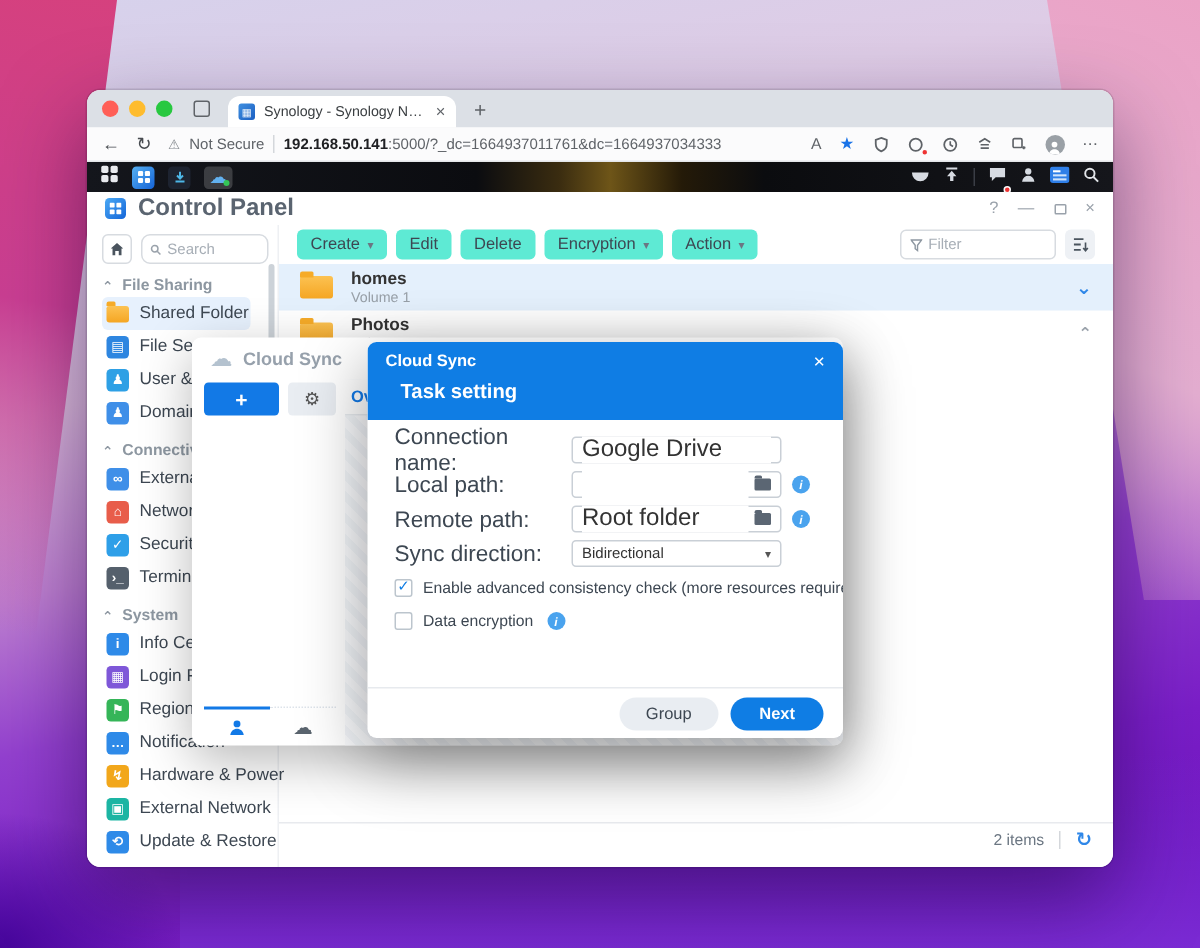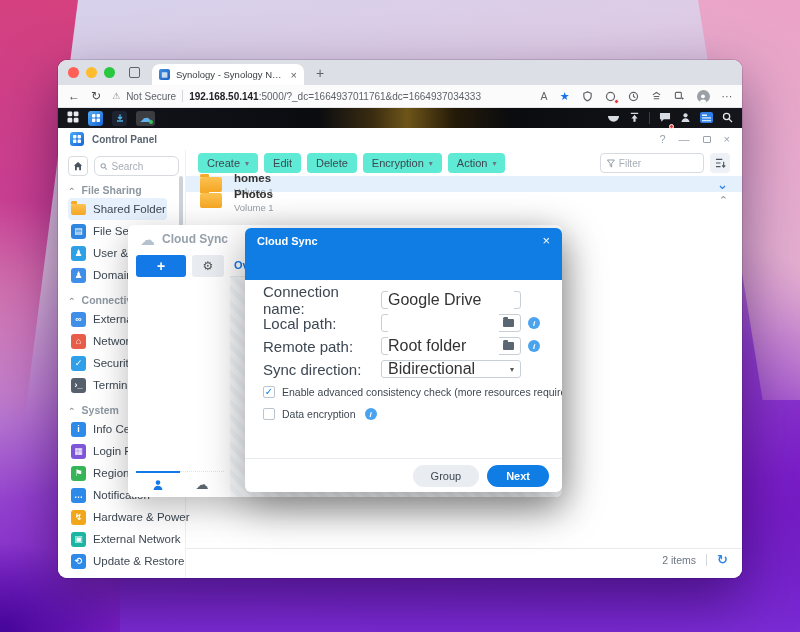--- a/index.html
+++ b/index.html
@@ -63,21 +63,21 @@
   .app-cs{background:rgba(255,255,255,.18);position:relative;width:19px}
   .cs-cloud{color:#62b1ef;font-size:12px;line-height:1}
   .cs-dot{position:absolute;right:2px;bottom:2px;width:4px;height:4px;border-radius:50%;background:#35c558}
   .tbar-vdiv{width:1px;height:12px;background:#3a3d45}
 
   
   .cp{flex:1;display:flex;flex-direction:column;background:#fff;min-height:0}
   .cp-titlebar{height:22px;display:flex;align-items:center;gap:8px;padding:0 12px;flex:none}
   .cp-appic{width:14px;height:14px;border-radius:3px;background:linear-gradient(135deg,#4aa9f5,#1566d8);
     display:flex;align-items:center;justify-content:center}
-  .cp-title{font-size:10px;font-weight:700;color:#5a6470}
+  .cp-title{font-size:16px;font-weight:700;color:#5a6470}
   .cp-controls{margin-left:auto;display:flex;align-items:center;gap:13px;color:#9aa2ab;font-size:11px}
   .sqico{width:8px;height:7px;border:1.2px solid #9aa2ab;border-radius:1px}
   .cp-content{flex:1;display:flex;min-height:0;position:relative}
 
   .cp-side{width:127px;flex:none;padding:4px 0 0 10px;position:relative}
   .side-top{display:flex;gap:6px;margin:2px 6px 4px 0;align-items:center}
   .home-btn{width:20px;height:20px;border:1px solid #d7dbe0;border-radius:4px;display:flex;align-items:center;justify-content:center;flex:none}
   .side-search{flex:1;height:20px;border:1px solid #d7dbe0;border-radius:6px;display:flex;align-items:center;gap:4px;padding:0 5px;min-width:0}
   .side-search input{border:none;outline:none;width:100%;font-size:10px;color:#333;font-family:inherit}
   .side-search input::placeholder{color:#a7aeb6}
@@ -98,21 +98,21 @@
 
   .cp-main{flex:1;display:flex;flex-direction:column;border-left:1px solid #eef0f3;min-width:0}
   .cp-toolbar{height:26px;display:flex;align-items:center;gap:6px;padding:0 12px;flex:none}
   .tbtn{background:#5eead4;border-radius:4px;font-size:11px;color:#3d4752;padding:4px 9px;display:flex;gap:5px;align-items:center}
   .tbtn .car{font-size:8px;color:#6b7682}
   .cp-toolbar .sp{flex:1}
   .filter{width:104px;height:20px;border:1px solid #d7dbe0;border-radius:4px;display:flex;align-items:center;gap:4px;padding:0 6px}
   .filter input{border:none;outline:none;width:100%;font-size:10px;font-family:inherit;color:#333}
   .filter input::placeholder{color:#a7aeb6}
   .sortbtn{width:20px;height:20px;background:#eef1f5;border-radius:4px;display:flex;align-items:center;justify-content:center}
-  .frow{height:16px;display:flex;align-items:center;padding:0 14px;gap:12px}
+  .frow{height:31px;display:flex;align-items:center;padding:0 14px;gap:12px}
   .frow.hl{background:#e4f0fc}
   .fname{font-size:11.5px;font-weight:700;color:#333;line-height:1.25}
   .fsub{font-size:9.5px;color:#98a0a8;line-height:1.2}
   .frow .chev{margin-left:auto;font-weight:700}
   .chev.blue{color:#2f87e8;font-size:13px}
   .chev.gray{color:#9aa2ab;font-size:11px}
   .cp-status{margin-top:auto;height:22px;border-top:1px solid #e8eaee;display:flex;align-items:center;
     justify-content:flex-end;gap:10px;padding:0 14px;font-size:10.5px;color:#6b7682;flex:none;margin-bottom:8px}
   .refr{color:#2f87e8;font-size:13px;font-weight:700}
 
@@ -148,21 +148,21 @@
   .dlg-close{position:absolute;right:12px;top:6px;color:#fff;font-size:13px;line-height:1}
   .dlg-title{margin-top:6px;padding-left:10px;font-size:13.5px;font-weight:700;color:#fff}
   .dlg-body{flex:1;padding:11px 18px 0;font-size:11px;color:#333}
   .frow2{display:flex;align-items:center;height:18px;margin-bottom:5px}
   .flabel{width:118px;flex:none;font-size:15px;color:#3d4752}
   .fctrl{width:140px;height:18px;border:1px solid #c9cfd6;border-radius:3px;display:flex;align-items:center;
     padding:0 6px;background:#fff;gap:4px}
   .fctrl input{border:none;outline:none;width:100%;font-size:16px;font-family:inherit;color:#333;min-width:0}
   .fctrl .car{margin-left:auto;font-size:8px;color:#555}
   .fctrl .fold{margin-left:auto}
-  .selval{font-size:16px;color:#333;white-space:nowrap}
+  .selval{font-size:10px;color:#333;white-space:nowrap}
   .info-dot{width:12px;height:12px;border-radius:50%;background:#4aa3ee;color:#fff;font-size:8px;font-style:italic;
     display:flex;align-items:center;justify-content:center;margin-left:7px;flex:none;font-weight:700}
   .cbrow{display:flex;align-items:center;gap:7px;height:16px;margin-top:6px}
   .cb{width:12px;height:12px;border:1px solid #bcc5cd;border-radius:2px;background:#fff;display:flex;align-items:center;
     justify-content:center;flex:none;font-size:10px;line-height:1;color:#0f7de4;font-weight:700}
   .cblabel{font-size:10.5px;color:#3d4752;white-space:nowrap}
   .schbtn{margin-top:9px;display:inline-block;background:#eef1f5;padding:5px 10px;border-radius:3px;
     font-size:10.5px;color:#3d4752}
   .dlg-foot{height:34px;border-top:1px solid #e7eaee;display:flex;align-items:center;justify-content:flex-end;
     gap:8px;padding:0 13px;flex:none}
@@ -507,20 +507,21 @@
           <span class="ov-tab">Overview</span>
         </div>
       </div>
     </div>
   </div>
 
   <div class="dlg">
     <div class="dlg-head">
       <div class="dlg-app">Cloud Sync</div>
       <span class="dlg-close">×</span>
+      <div class="dlg-title">Task setting</div>
     </div>
     <div class="dlg-body">
       <div class="frow2">
         <span class="flabel">Connection name:</span>
         <span class="fctrl">
             <input value="Google Drive" style="">
           </span>
       </div>
       <div class="frow2">
         <span class="flabel">Local path:</span>

